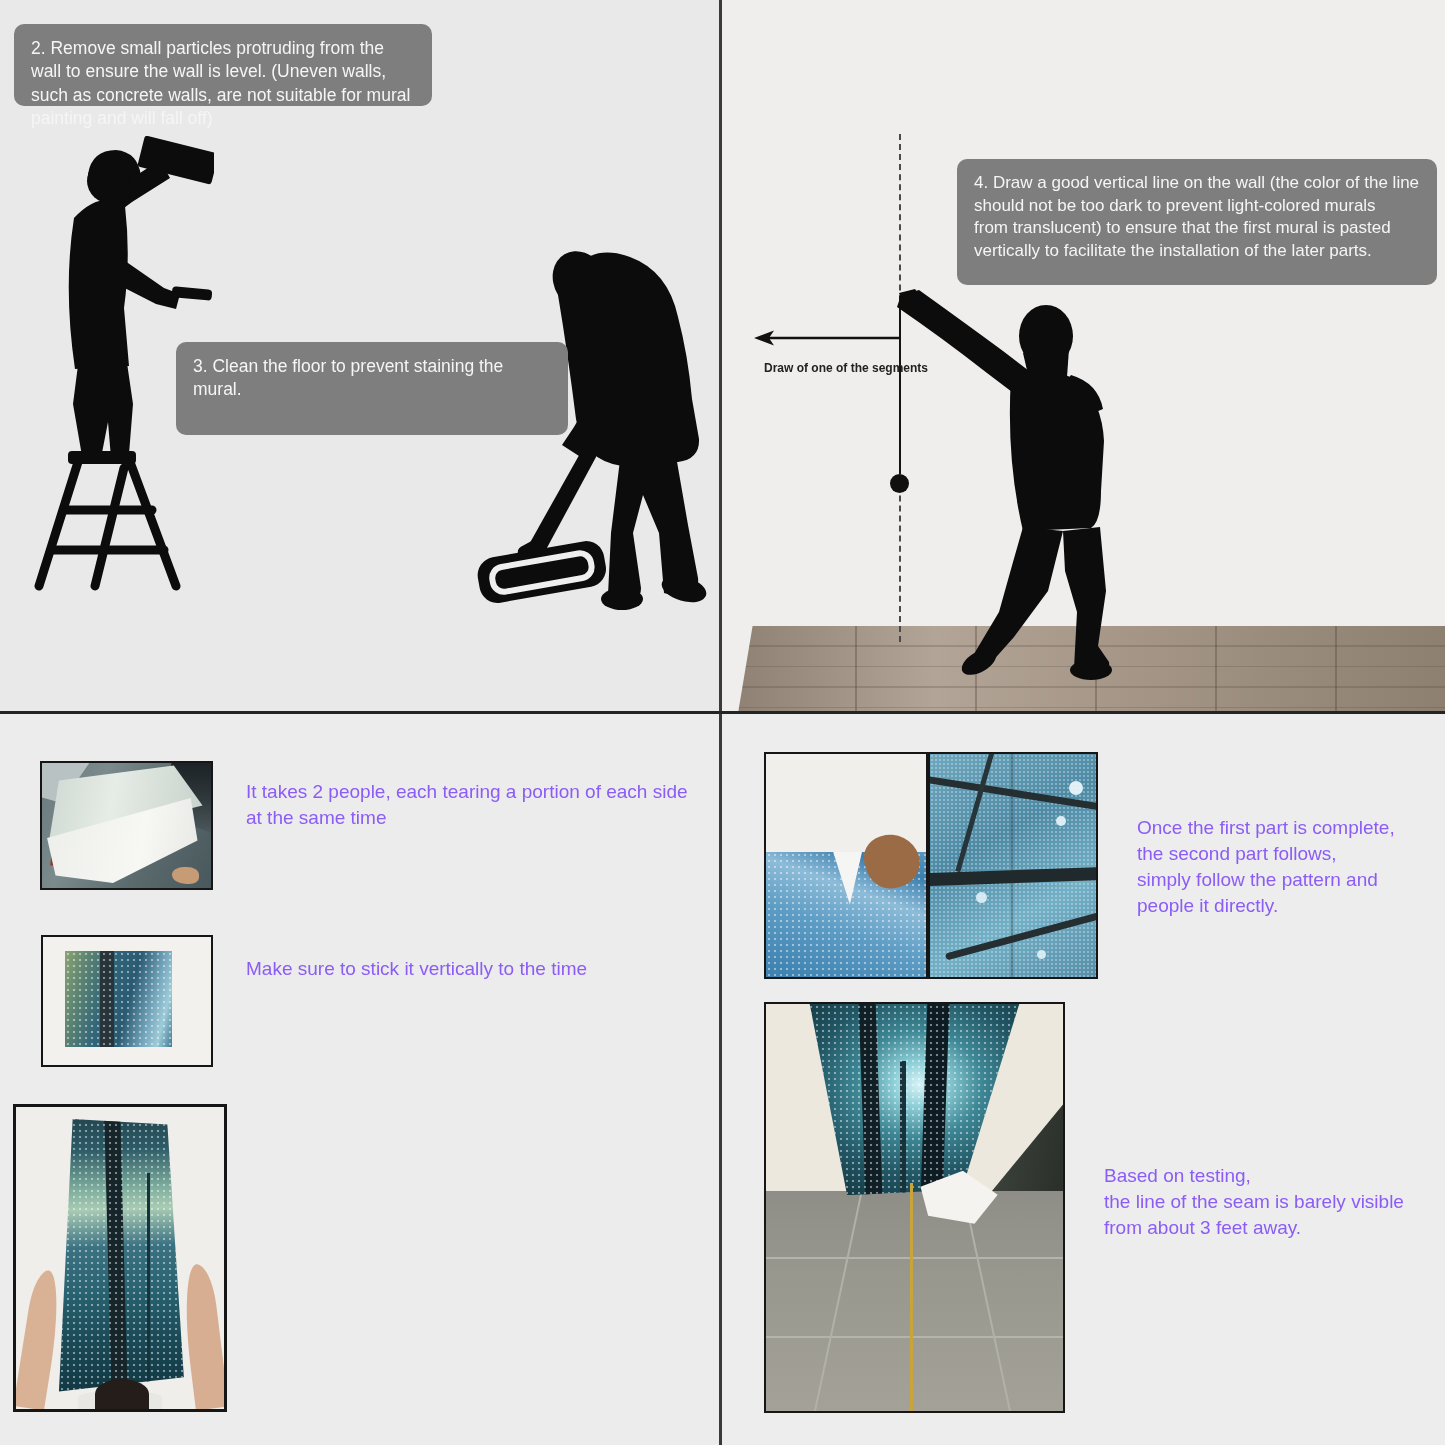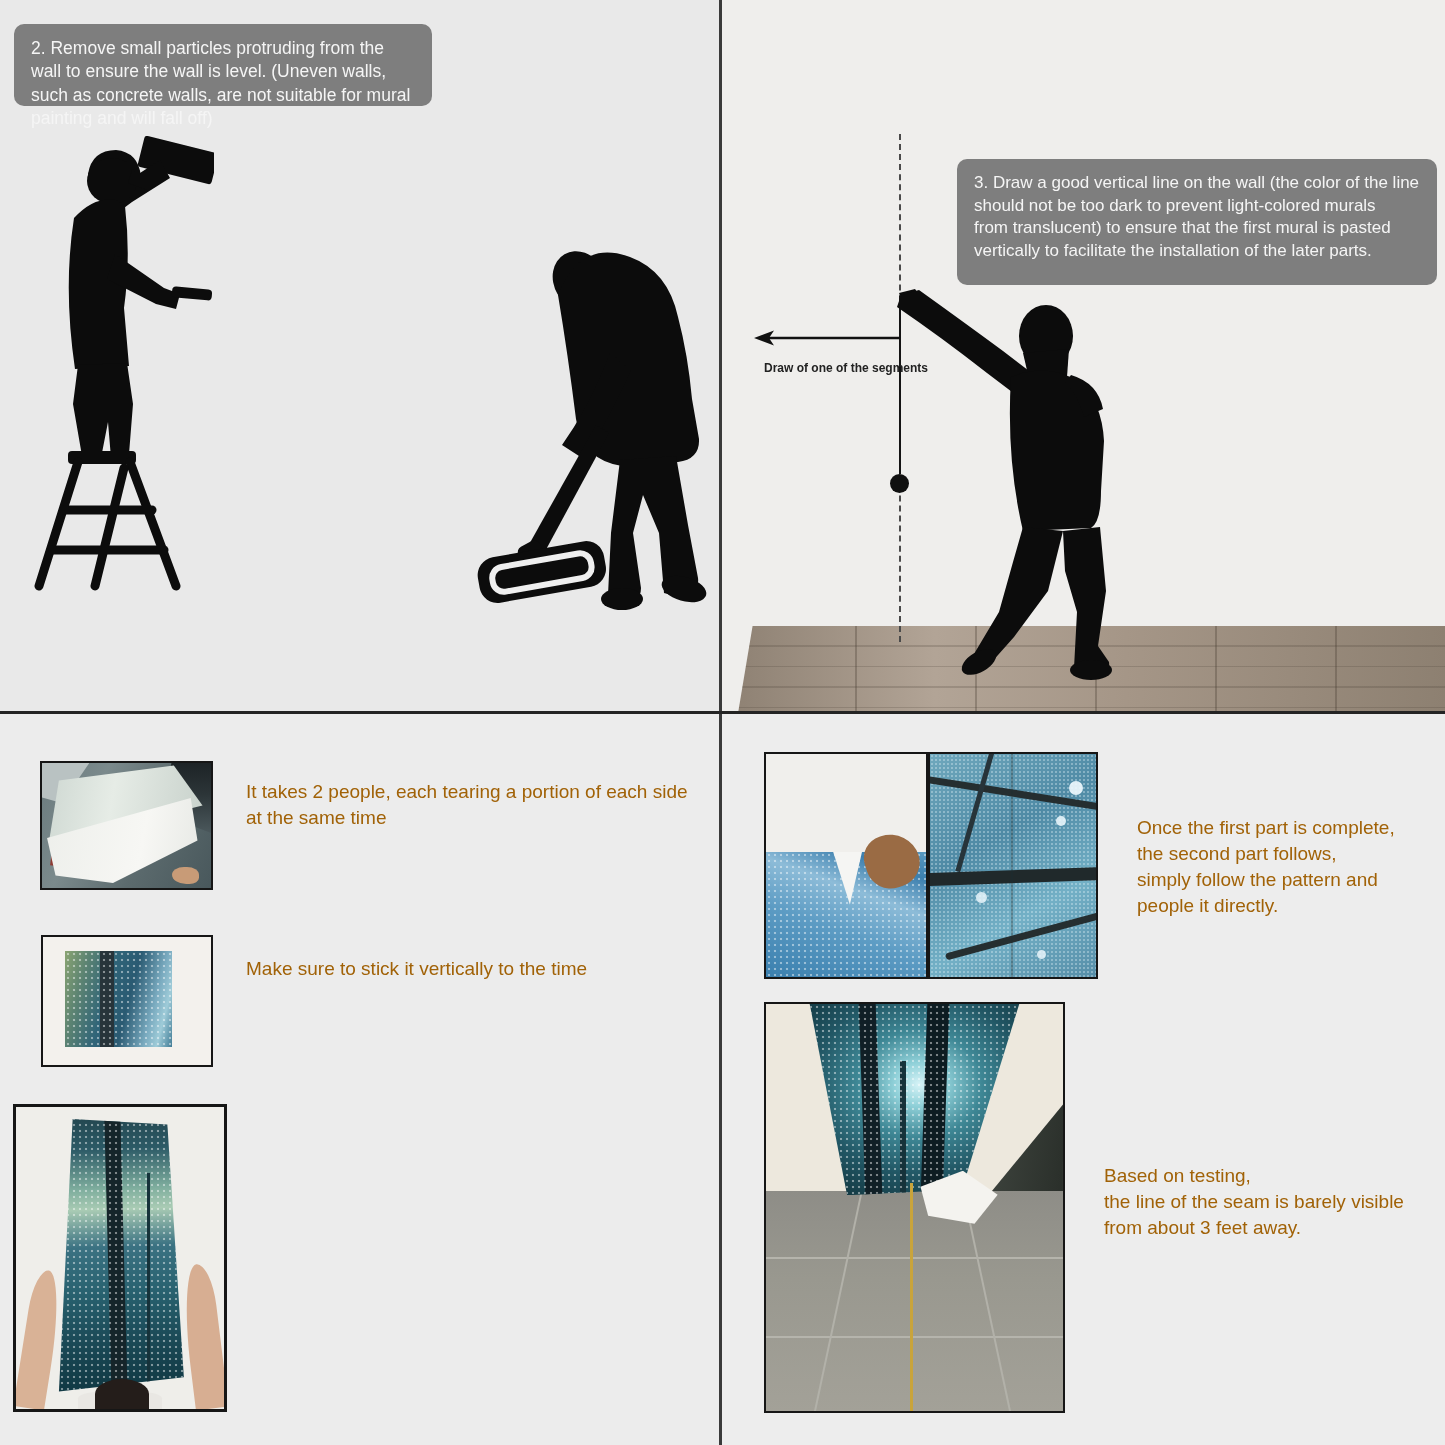--- a/index.html
+++ b/index.html
@@ -3,21 +3,21 @@
 <meta charset="utf-8">
 <style>
   html,body{margin:0;padding:0;background:#cfcfcf;}
   .canvas{position:relative;width:1445px;height:1445px;background:#eaeaea;
           font-family:"Liberation Sans",sans-serif;overflow:hidden;}
   .quad{position:absolute;}
   .divider{position:absolute;background:#3a3a3a;z-index:6;}
   .callout{position:absolute;background:#7e7e7e;color:#f5f5f5;border-radius:10px;
            padding:13px 17px;font-size:17.5px;line-height:1.33;white-space:pre-line;
            z-index:5;box-sizing:border-box;}
-  .txt{position:absolute;color:#a16207;font-size:19px;line-height:1.37;
+  .txt{position:absolute;color:#8b5cf6;font-size:19px;line-height:1.37;
        white-space:pre-line;z-index:5;}
   .minilabel{position:absolute;color:#222;font-size:12px;font-weight:600;z-index:5;}
   .photo{position:absolute;border:2px solid #161616;background:#fff;overflow:hidden;z-index:4;}
   .layer{position:absolute;}
   .speckle{position:absolute;inset:0;
      background-image:radial-gradient(rgba(255,255,255,.45) 1px, transparent 1.6px);
      background-size:6px 6px;}
   .speckle.dense{background-image:radial-gradient(rgba(230,245,250,.35) 1px, transparent 1.4px);
      background-size:4px 4px;}
   svg{position:absolute;z-index:3;}
@@ -43,20 +43,21 @@
   <div class="quad" style="left:722px;top:711px;width:723px;height:734px;background:#ededed;"></div>
 
   <div class="divider" style="left:719px;top:0;width:3px;height:1445px;"></div>
   <div class="divider" style="left:0;top:711px;width:1445px;height:3px;background:#242424;"></div>
 
   <div class="callout" style="left:14px;top:24px;width:418px;height:82px;">2. Remove small particles protruding from the
 wall to ensure the wall is level. (Uneven walls,
 such as concrete walls, are not suitable for mural
 painting and will fall off)</div>
 
+  <div class="callout" style="left:176px;top:342px;width:392px;height:93px;">3. Clean the floor to prevent staining the mural.</div>
 
   <svg style="left:12px;top:136px;" width="202" height="456" viewBox="0 0 202 456">
     <g fill="#0c0c0c">
       <rect x="128" y="8" width="76" height="32" rx="3" transform="rotate(14 166 24)"></rect>
       <path d="M86 80 Q92 58 108 50 L148 24 L158 42 L120 66 Q104 76 98 94 Z"></path>
       <path d="M76 38 Q80 14 104 14 Q126 16 129 40 L131 50 Q104 38 80 54 Z"></path>
       <ellipse cx="100" cy="45" rx="25" ry="23"></ellipse>
       <path d="M120 34 L140 44 L135 54 L116 47 Z"></path>
       <path d="M62 82 Q82 60 104 64 L113 70 Q119 122 112 172 L117 230 L63 233 Q51 152 62 82 Z"></path>
       <path d="M103 118 L152 152 L168 158 L164 173 L144 168 L95 143 Z"></path>
@@ -83,21 +84,21 @@
       <ellipse cx="160" cy="366" rx="21" ry="11"></ellipse>
       <path d="M134 192 L147 200 L80 324 L65 315 Z"></path>
       <rect x="56" y="310" width="24" height="17" rx="6" transform="rotate(-28 68 318)"></rect>
       <g transform="rotate(-10 80 340)">
         <rect x="16" y="316" width="128" height="46" rx="18"></rect>
         <rect x="30" y="327" width="100" height="25" rx="11" fill="none" stroke="#efefef" stroke-width="6"></rect>
       </g>
     </g>
   </svg>
 
-  <div class="callout" style="left:957px;top:159px;width:480px;height:126px;font-size:17px;">3. Draw a good vertical line on the wall (the color of the line
+  <div class="callout" style="left:957px;top:159px;width:480px;height:126px;font-size:17px;">4. Draw a good vertical line on the wall (the color of the line
 should not be too dark to prevent light-colored murals
 from translucent) to ensure that the first mural is pasted
 vertically to facilitate the installation of the later parts.</div>
 
   <div class="dashline"></div>
   <div class="plumb-string"></div>
   <div class="plumb-bob"></div>
 
   <svg style="left:752px;top:328px;" width="150" height="20" viewBox="0 0 150 20">
     <line x1="148" y1="10" x2="14" y2="10" stroke="#111" stroke-width="2.5"></line>

